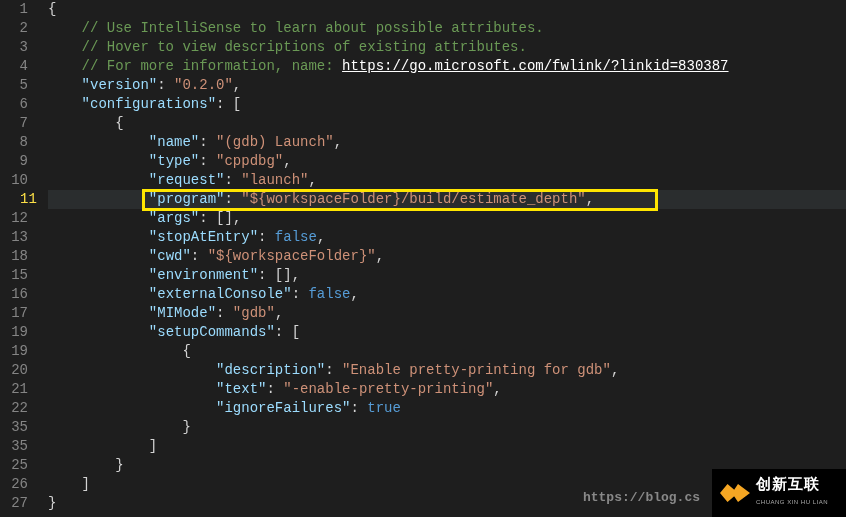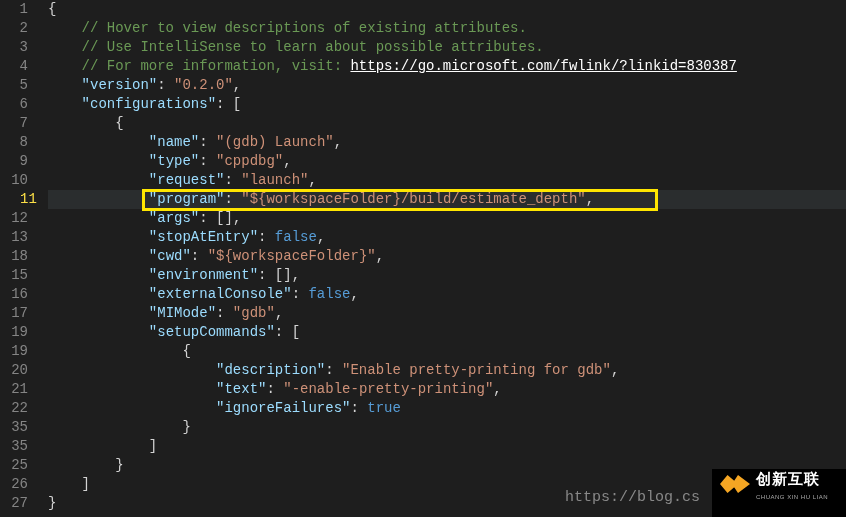--- a/index.html
+++ b/index.html
@@ -42,30 +42,32 @@
   pointer-events: none;
   top: 189px;
   left: 100px;
   width: 516px;
 }
 .watermark {
   position: absolute;
   bottom: 10px;
   right: 146px;
   color: #888;
-  font-size: 15px;
+  font-size: 13px;
+  font-weight: bold;
 }
 .logo-badge {
   position: absolute;
   right: 0;
   bottom: 0;
   width: 134px;
   height: 48px;
   background: #000;
   display: flex;
+  align-items: center;
   padding-left: 8px;
   gap: 6px;
 }
 .logo-mark {
   width: 30px; height: 30px;
   background: #f5a623;
   clip-path: polygon(0 50%, 25% 20%, 60% 50%, 25% 80%, 0 50%, 40% 50%, 60% 20%, 100% 50%, 60% 80%, 40% 50%);
 }
 .logo-text { display: flex; flex-direction: column; color: #fff; font-family: sans-serif; }
 .logo-text .cn { font-size: 15px; font-weight: bold; letter-spacing: 1px; }
@@ -99,23 +101,23 @@
       <div class="ln">21</div>
       <div class="ln">22</div>
       <div class="ln">35</div>
       <div class="ln">35</div>
       <div class="ln">25</div>
       <div class="ln">26</div>
       <div class="ln">27</div>
     </div>
   <div class="code">
     <div class="line"><span class="tok-brace">{</span></div>
+    <div class="line">    <span class="tok-comment">// Use IntelliSense to learn about possible attributes.</span></div>
     <div class="line">    <span class="tok-comment">// Hover to view descriptions of existing attributes.</span></div>
-    <div class="line">    <span class="tok-comment">// Use IntelliSense to learn about possible attributes.</span></div>
-    <div class="line">    <span class="tok-comment">// For more information, visit: </span><span class="tok-link">https://go.microsoft.com/fwlink/?linkid=830387</span></div>
+    <div class="line">    <span class="tok-comment">// For more information, name: </span><span class="tok-link">https://go.microsoft.com/fwlink/?linkid=830387</span></div>
     <div class="line">    <span class="tok-key">"version"</span><span class="tok-punct">: </span><span class="tok-str">"0.2.0"</span><span class="tok-punct">,</span></div>
     <div class="line">    <span class="tok-key">"configurations"</span><span class="tok-punct">: [</span></div>
     <div class="line">        <span class="tok-brace">{</span></div>
     <div class="line">            <span class="tok-key">"name"</span><span class="tok-punct">: </span><span class="tok-str">"(gdb) Launch"</span><span class="tok-punct">,</span></div>
     <div class="line">            <span class="tok-key">"type"</span><span class="tok-punct">: </span><span class="tok-str">"cppdbg"</span><span class="tok-punct">,</span></div>
     <div class="line">            <span class="tok-key">"request"</span><span class="tok-punct">: </span><span class="tok-str">"launch"</span><span class="tok-punct">,</span></div>
     <div class="line highlighted">            <span class="tok-key">"program"</span><span class="tok-punct">: </span><span class="tok-str">"${workspaceFolder}/build/estimate_depth"</span><span class="tok-punct">,</span></div>
     <div class="line">            <span class="tok-key">"args"</span><span class="tok-punct">: </span><span class="tok-punct">[]</span><span class="tok-punct">,</span></div>
     <div class="line">            <span class="tok-key">"stopAtEntry"</span><span class="tok-punct">: </span><span class="tok-bool">false</span><span class="tok-punct">,</span></div>
     <div class="line">            <span class="tok-key">"cwd"</span><span class="tok-punct">: </span><span class="tok-str">"${workspaceFolder}"</span><span class="tok-punct">,</span></div>

